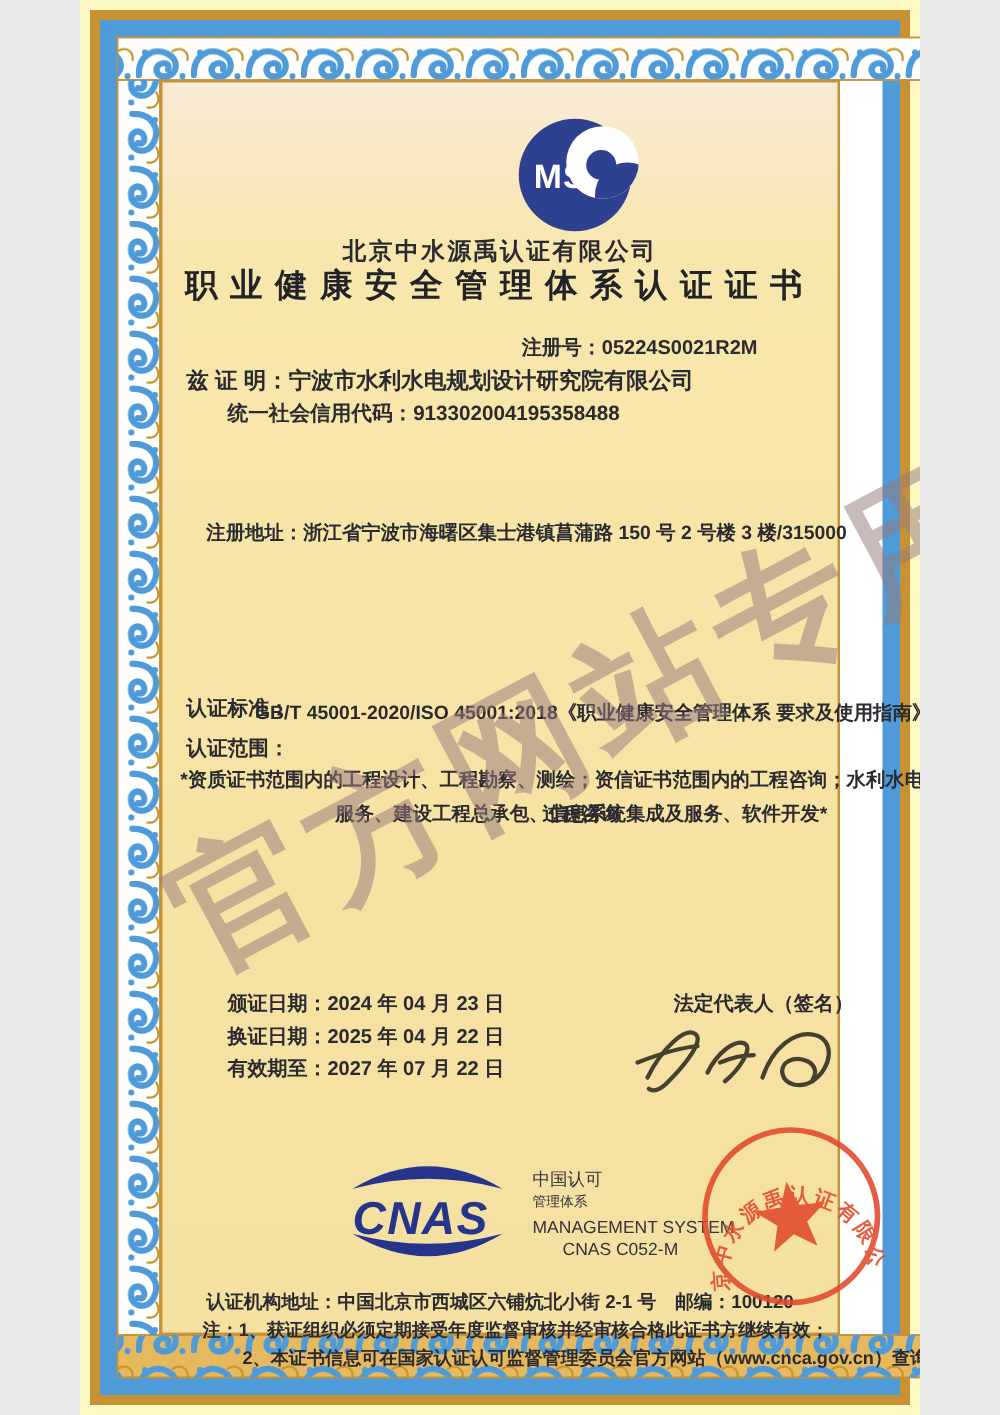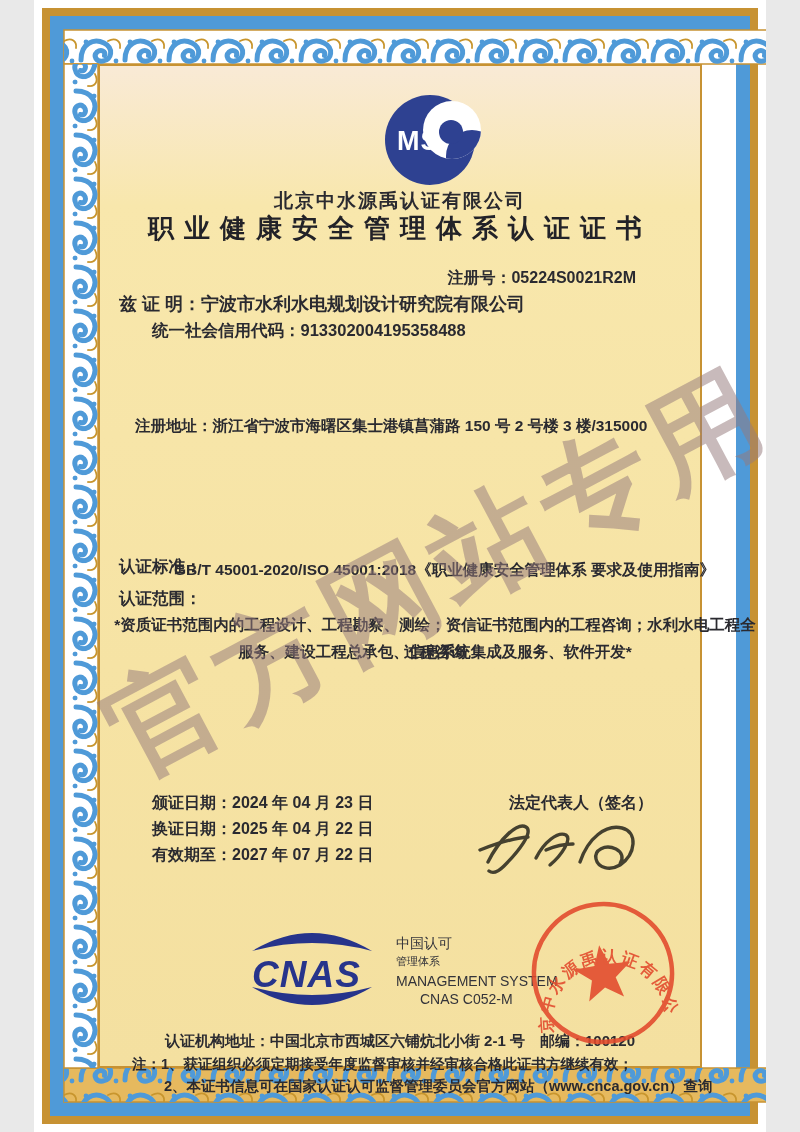--- a/index.html
+++ b/index.html
@@ -1,16 +1,16 @@
 <!DOCTYPE html>
 <html><head>
 <meta charset="utf-8">
 <style>
   html,body{margin:0;padding:0;background:#e9e9e9;}
-  .page{position:relative;width:732px;height:1132px;margin:0 auto;background:#ffffff;
+  .page{position:relative;width:672px;height:1132px;margin:0 auto;background:#fef9c3;
         font-family:"Liberation Sans","DejaVu Sans",sans-serif;overflow:hidden;}
   .b-gold{position:absolute;inset:8px;background:#c79233;}
   .b-blue{position:absolute;inset:16px;background:#4f9ad8;}
   .b-white{position:absolute;inset:30px;background:#ffffff;}
   .content{position:absolute;inset:64px;background:linear-gradient(180deg,#f9ead6 0%,#f8e7ac 14%,#f6e3a4 60%,#f4e0a0 100%);border:2px solid #c79233;}
   .borders-svg{position:absolute;left:0;top:0;pointer-events:none;}
   .t{position:absolute;color:#2a2a30;font-weight:bold;white-space:nowrap;}
   .center{left:0;right:0;text-align:center;}
   .watermark{position:absolute;left:40px;top:500px;width:720px;text-align:center;
              font-size:112px;font-weight:bold;letter-spacing:10px;color:rgba(150,122,124,0.52);

